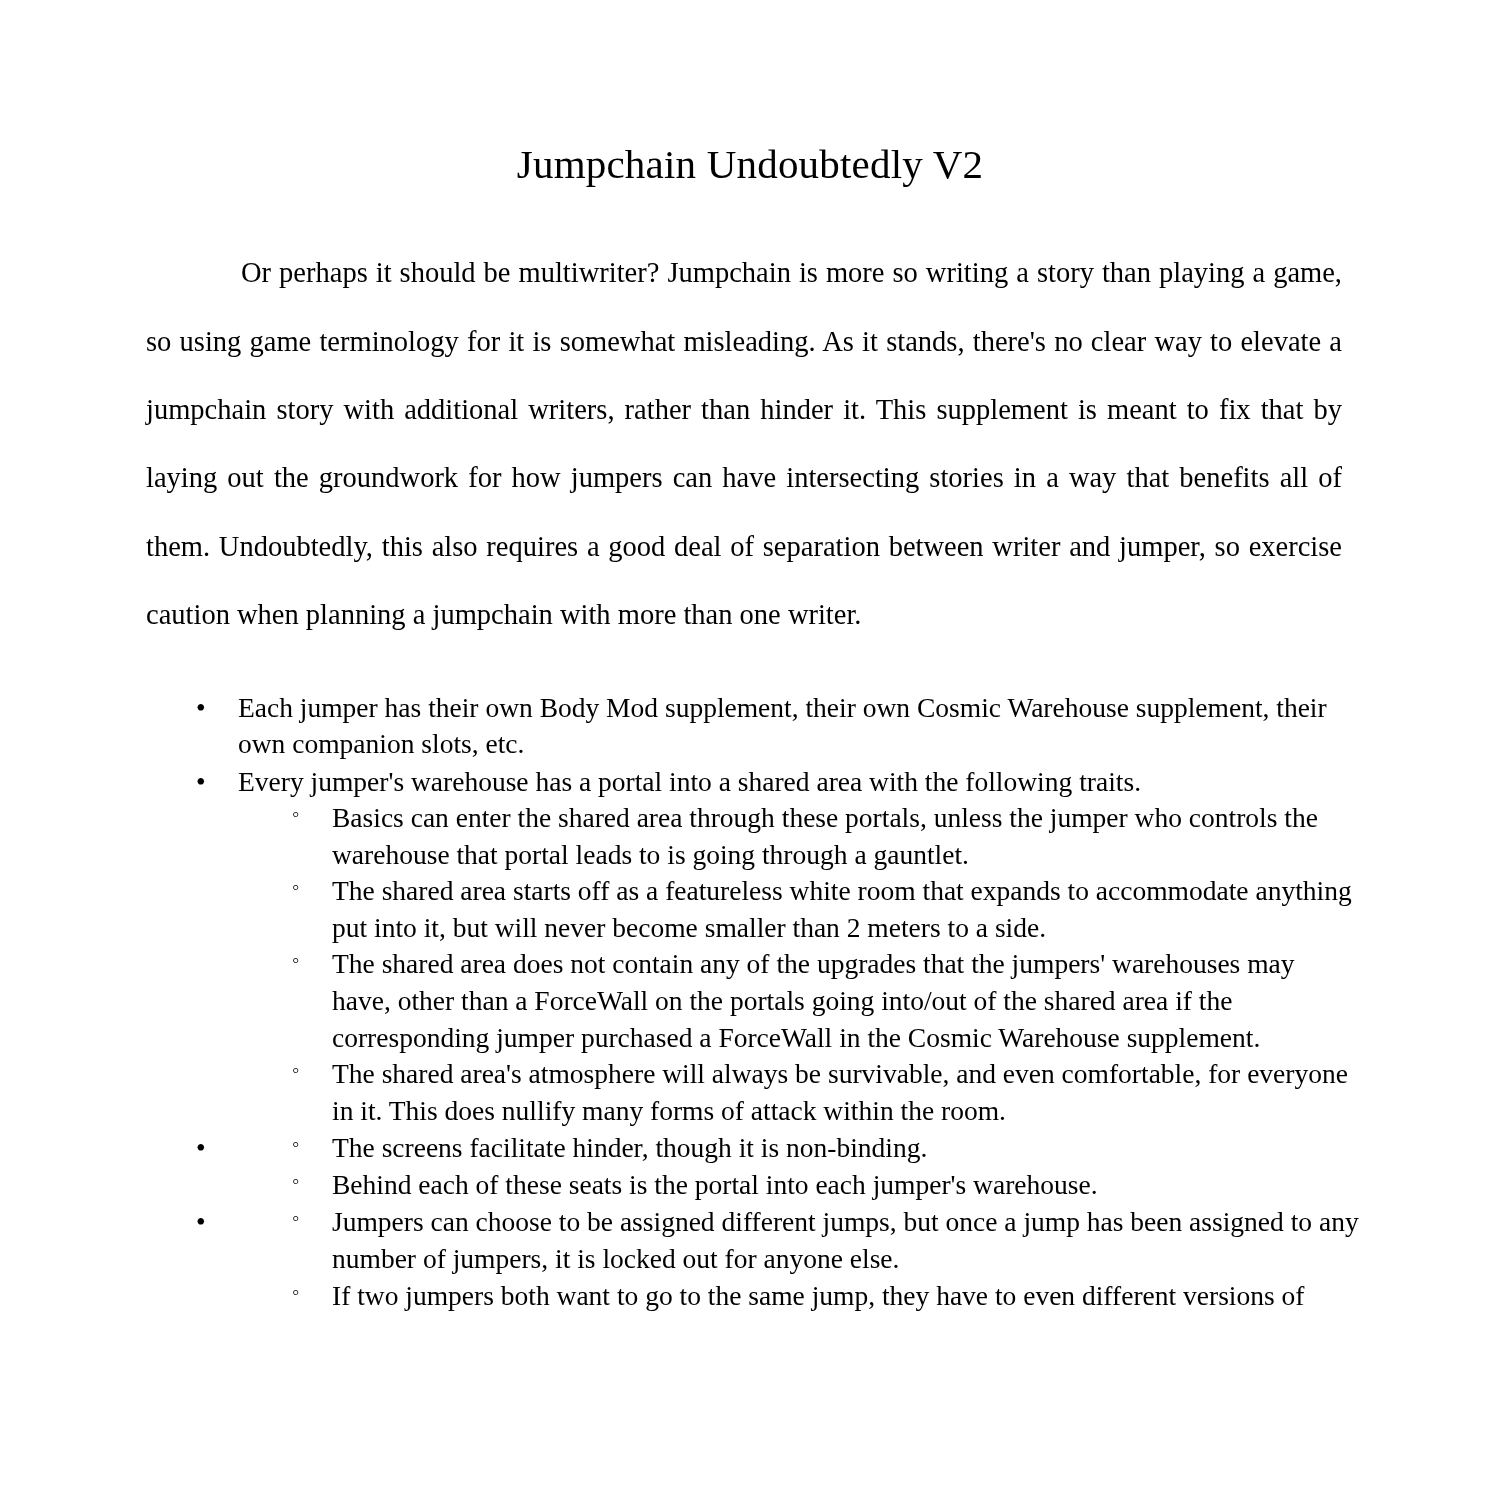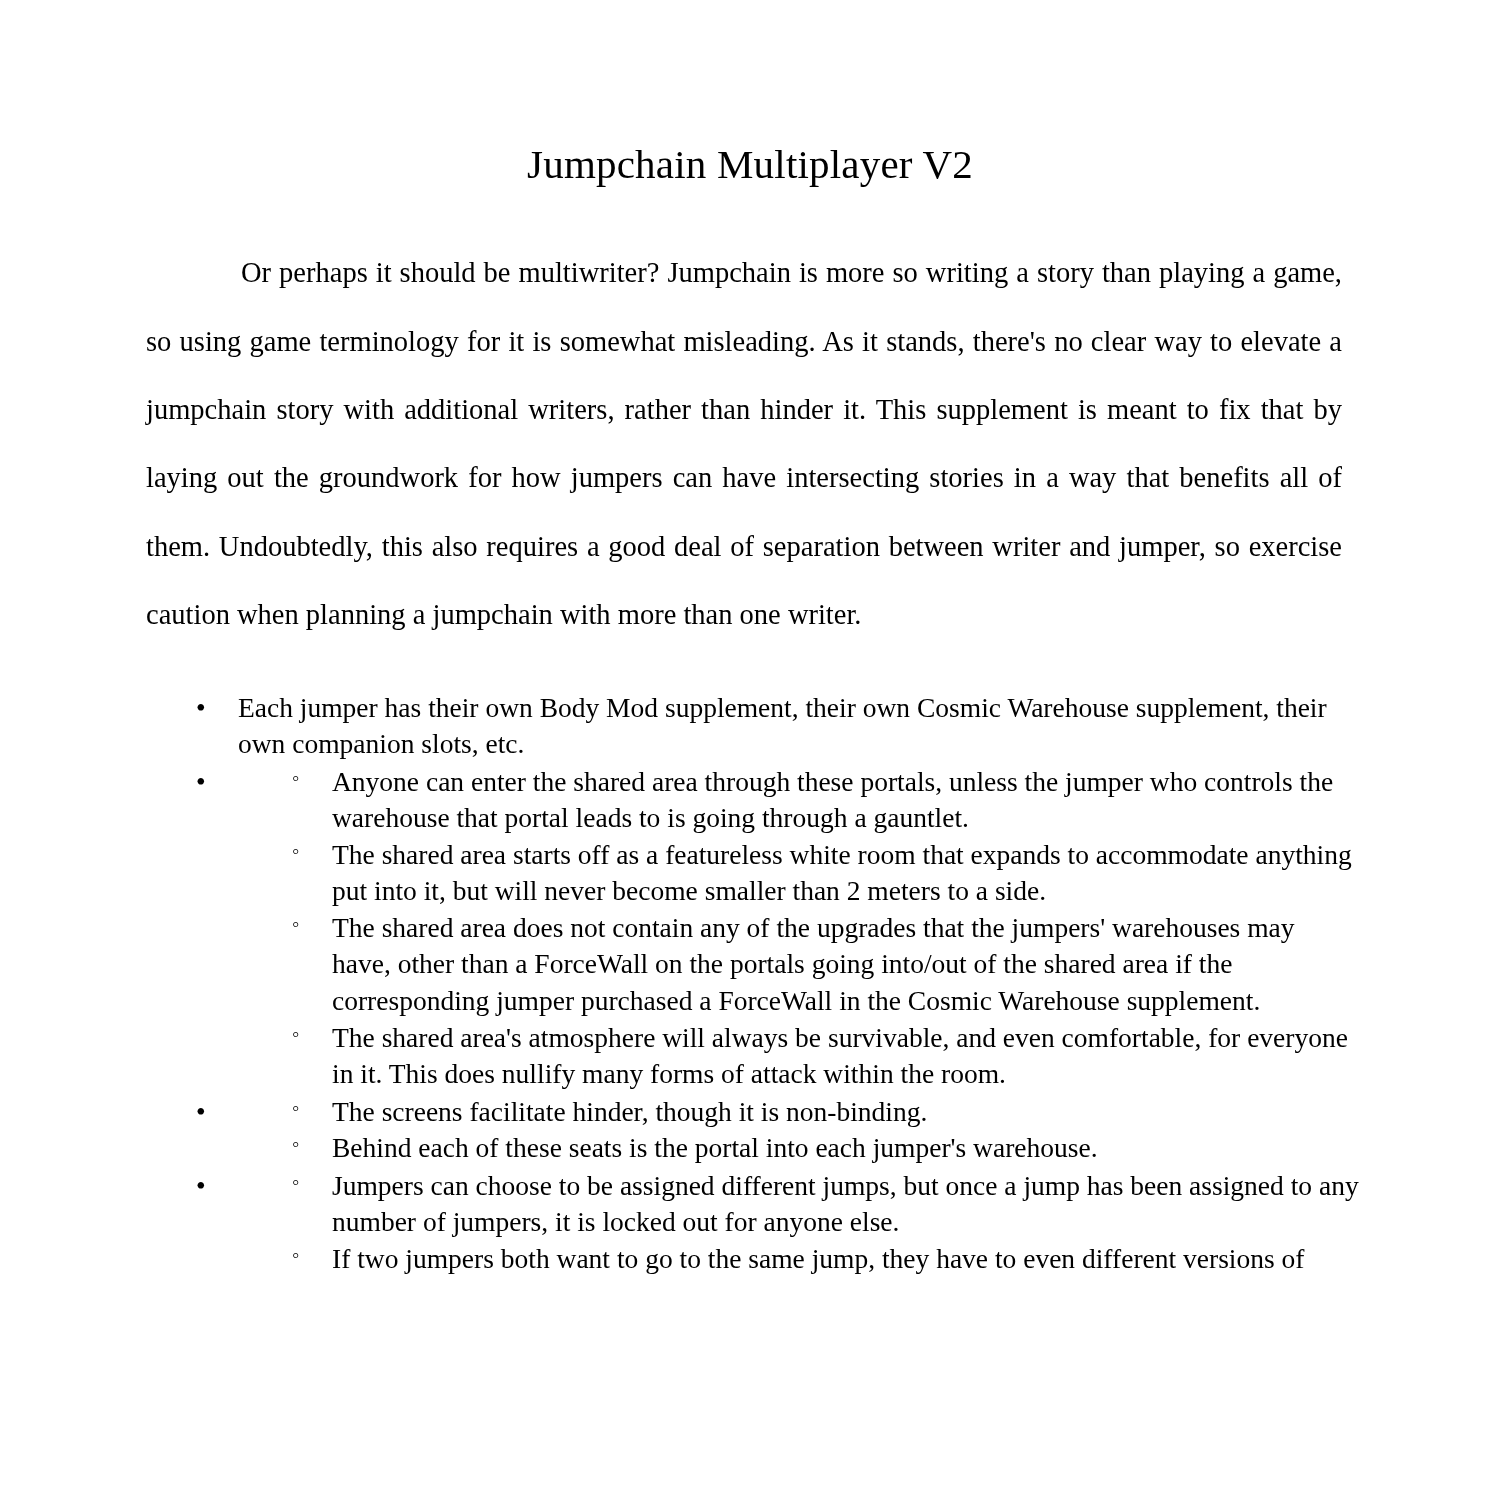--- a/index.html
+++ b/index.html
@@ -85,38 +85,39 @@
   .li-text {
     display: block;
   }
   
 </style>
 </head>
 <body>
 
 <div class="page">
 
-  <h1 class="doc-title">Jumpchain Multiplayer V2</h1>
+  <h1 class="doc-title">Jumpchain Undoubtedly V2</h1>
 
   <p class="intro">Or perhaps it should be multiwriter? Jumpchain is more so writing a story than playing a game, so using game terminology for it is somewhat misleading. As it stands, there's no clear way to elevate a jumpchain story with additional writers, rather than hinder it. This supplement is meant to fix that by laying out the groundwork for how jumpers can have intersecting stories in a way that benefits all of them. Undoubtedly, this also requires a good deal of separation between writer and jumper, so exercise caution when planning a jumpchain with more than one writer.</p>
 
 
   <ul class="level1">
 
     <li>
       <span class="bullet">•</span>
       <span class="li-text">Each jumper has their own Body Mod supplement, their own Cosmic Warehouse supplement, their own companion slots, etc.</span>
     </li>
 
     <li>
       <span class="bullet">•</span>
+      <span class="li-text">Every jumper's warehouse has a portal into a shared area with the following traits.</span>
       <ul class="level2">
         <li>
           <span class="bullet">◦</span>
-          <span class="li-text">Anyone can enter the shared area through these portals, unless the jumper who controls the warehouse that portal leads to is going through a gauntlet.</span>
+          <span class="li-text">Basics can enter the shared area through these portals, unless the jumper who controls the warehouse that portal leads to is going through a gauntlet.</span>
         </li>
         <li>
           <span class="bullet">◦</span>
           <span class="li-text">The shared area starts off as a featureless white room that expands to accommodate anything put into it, but will never become smaller than 2 meters to a side.</span>
         </li>
         <li>
           <span class="bullet">◦</span>
           <span class="li-text">The shared area does not contain any of the upgrades that the jumpers' warehouses may have, other than a ForceWall on the portals going into/out of the shared area if the corresponding jumper purchased a ForceWall in the Cosmic Warehouse supplement.</span>
         </li>
         <li>

